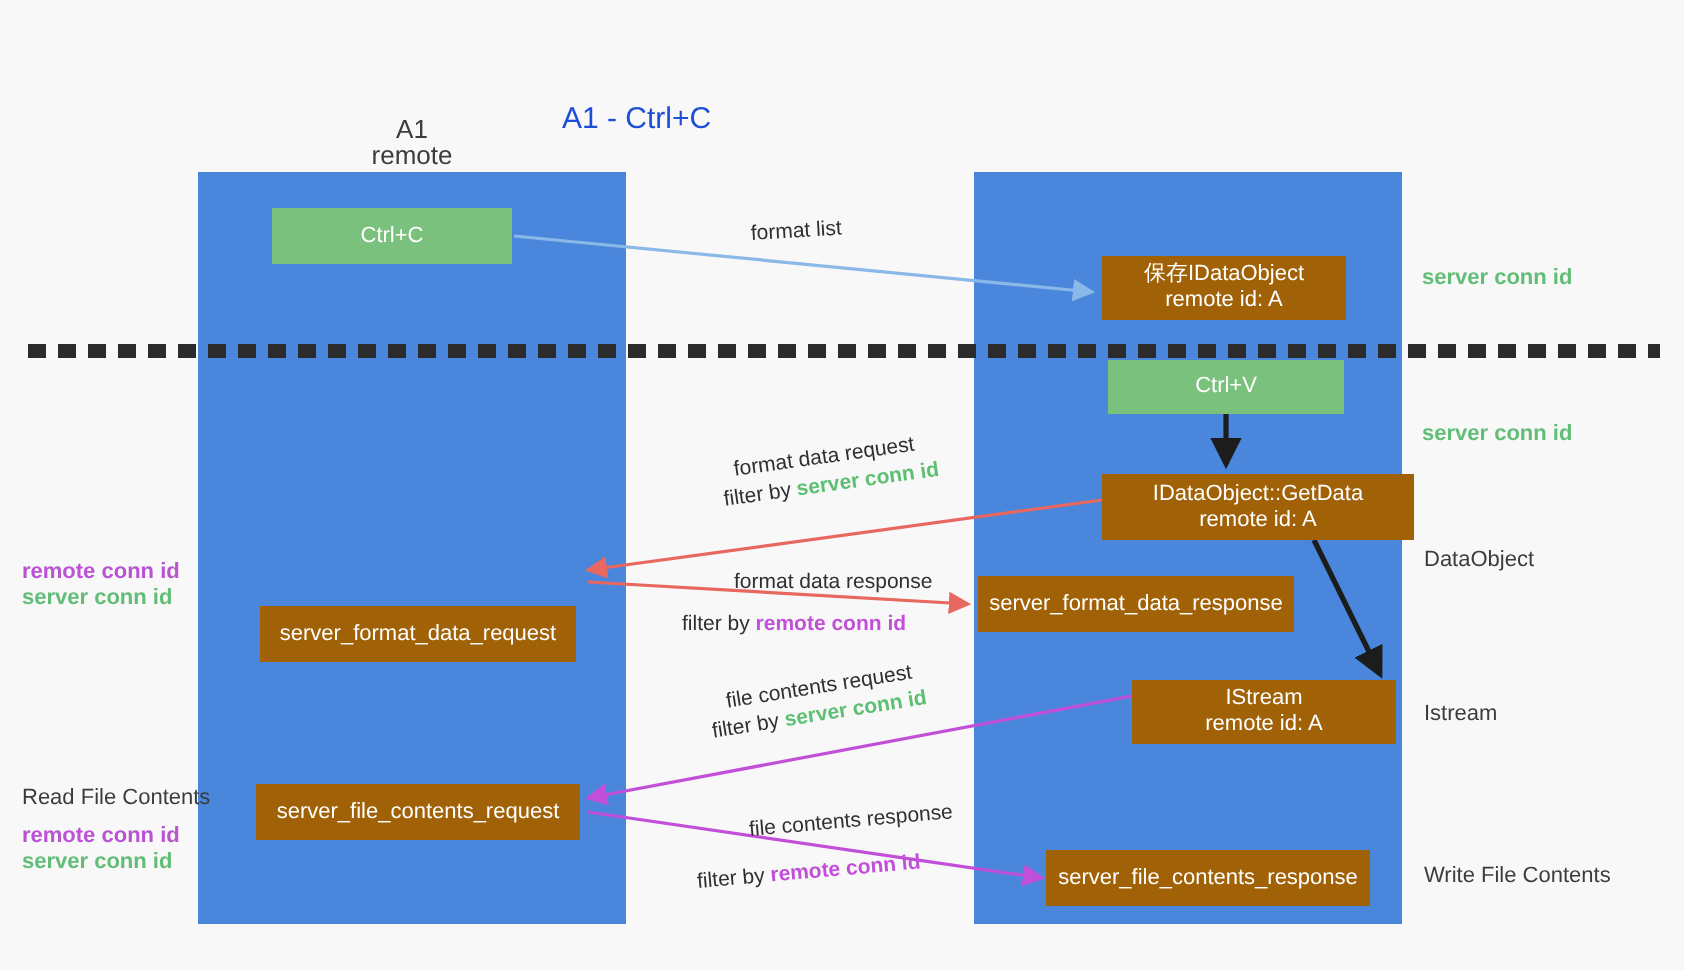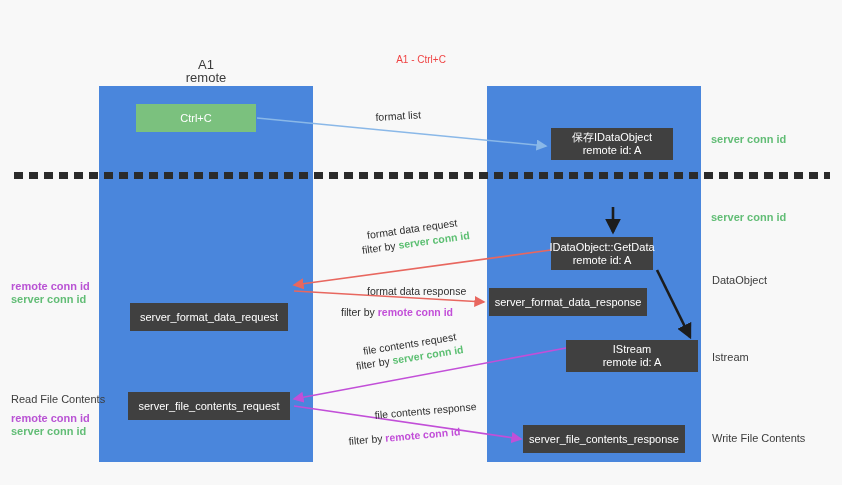--- a/index.html
+++ b/index.html
@@ -21,39 +21,39 @@
   }
   .col-head {
     position: absolute;
     text-align: center;
     color: #3c3c3c;
     font-size: 13px;
     line-height: 13px;
   }
   .title {
     position: absolute;
-    text-align: center;
-    color: #ef4444;
-    font-size: 10px;
+    text-align: left;
+    color: #1d4ed8;
+    font-size: 15px;
     line-height: 20px;
     white-space: pre;
   }
   .box {
     position: absolute;
     box-sizing: border-box;
     display: flex;
     flex-direction: column;
     align-items: center;
     justify-content: center;
     color: #ffffff;
     font-size: 11px;
     line-height: 13px;
     text-align: right;
   }
-  .box.orange { background: #404040; }
+  .box.orange { background: #a16207; }
   .box.green  { background: #7bc17e; }
   .box .l2 { display: block; }
   .side-label {
     position: absolute;
     font-size: 11px;
     line-height: 14px;
     color: #3c3c3c;
   }
   .side-label.green  { color: #62bd76; font-weight: bold; }
   .side-label.purple { color: #b953d4; font-weight: bold; }
@@ -145,22 +145,25 @@
 
   <div class="box orange" style="left:128px; top:392px; width:162px; height:28px;">
     <span>server_file_contents_request</span>
   </div>
 
   <div class="box orange" style="left:551px; top:128px; width:122px; height:32px;">
     <span>保存IDataObject</span>
     <span class="l2">remote id: A</span>
   </div>
 
-
-  <div class="box orange" style="left:551px; top:237px; width:102px; height:33px;">
+  <div class="box green" style="left:554px; top:180px; width:118px; height:27px;">
+    <span>Ctrl+V</span>
+  </div>
+
+  <div class="box orange" style="left:551px; top:237px; width:156px; height:33px;">
     <span>IDataObject::GetData</span>
     <span class="l2">remote id: A</span>
   </div>
 
   <div class="box orange" style="left:489px; top:288px; width:158px; height:28px;">
     <span>server_format_data_response</span>
   </div>
 
   <div class="box orange" style="left:566px; top:340px; width:132px; height:32px;">
     <span>IStream</span>

